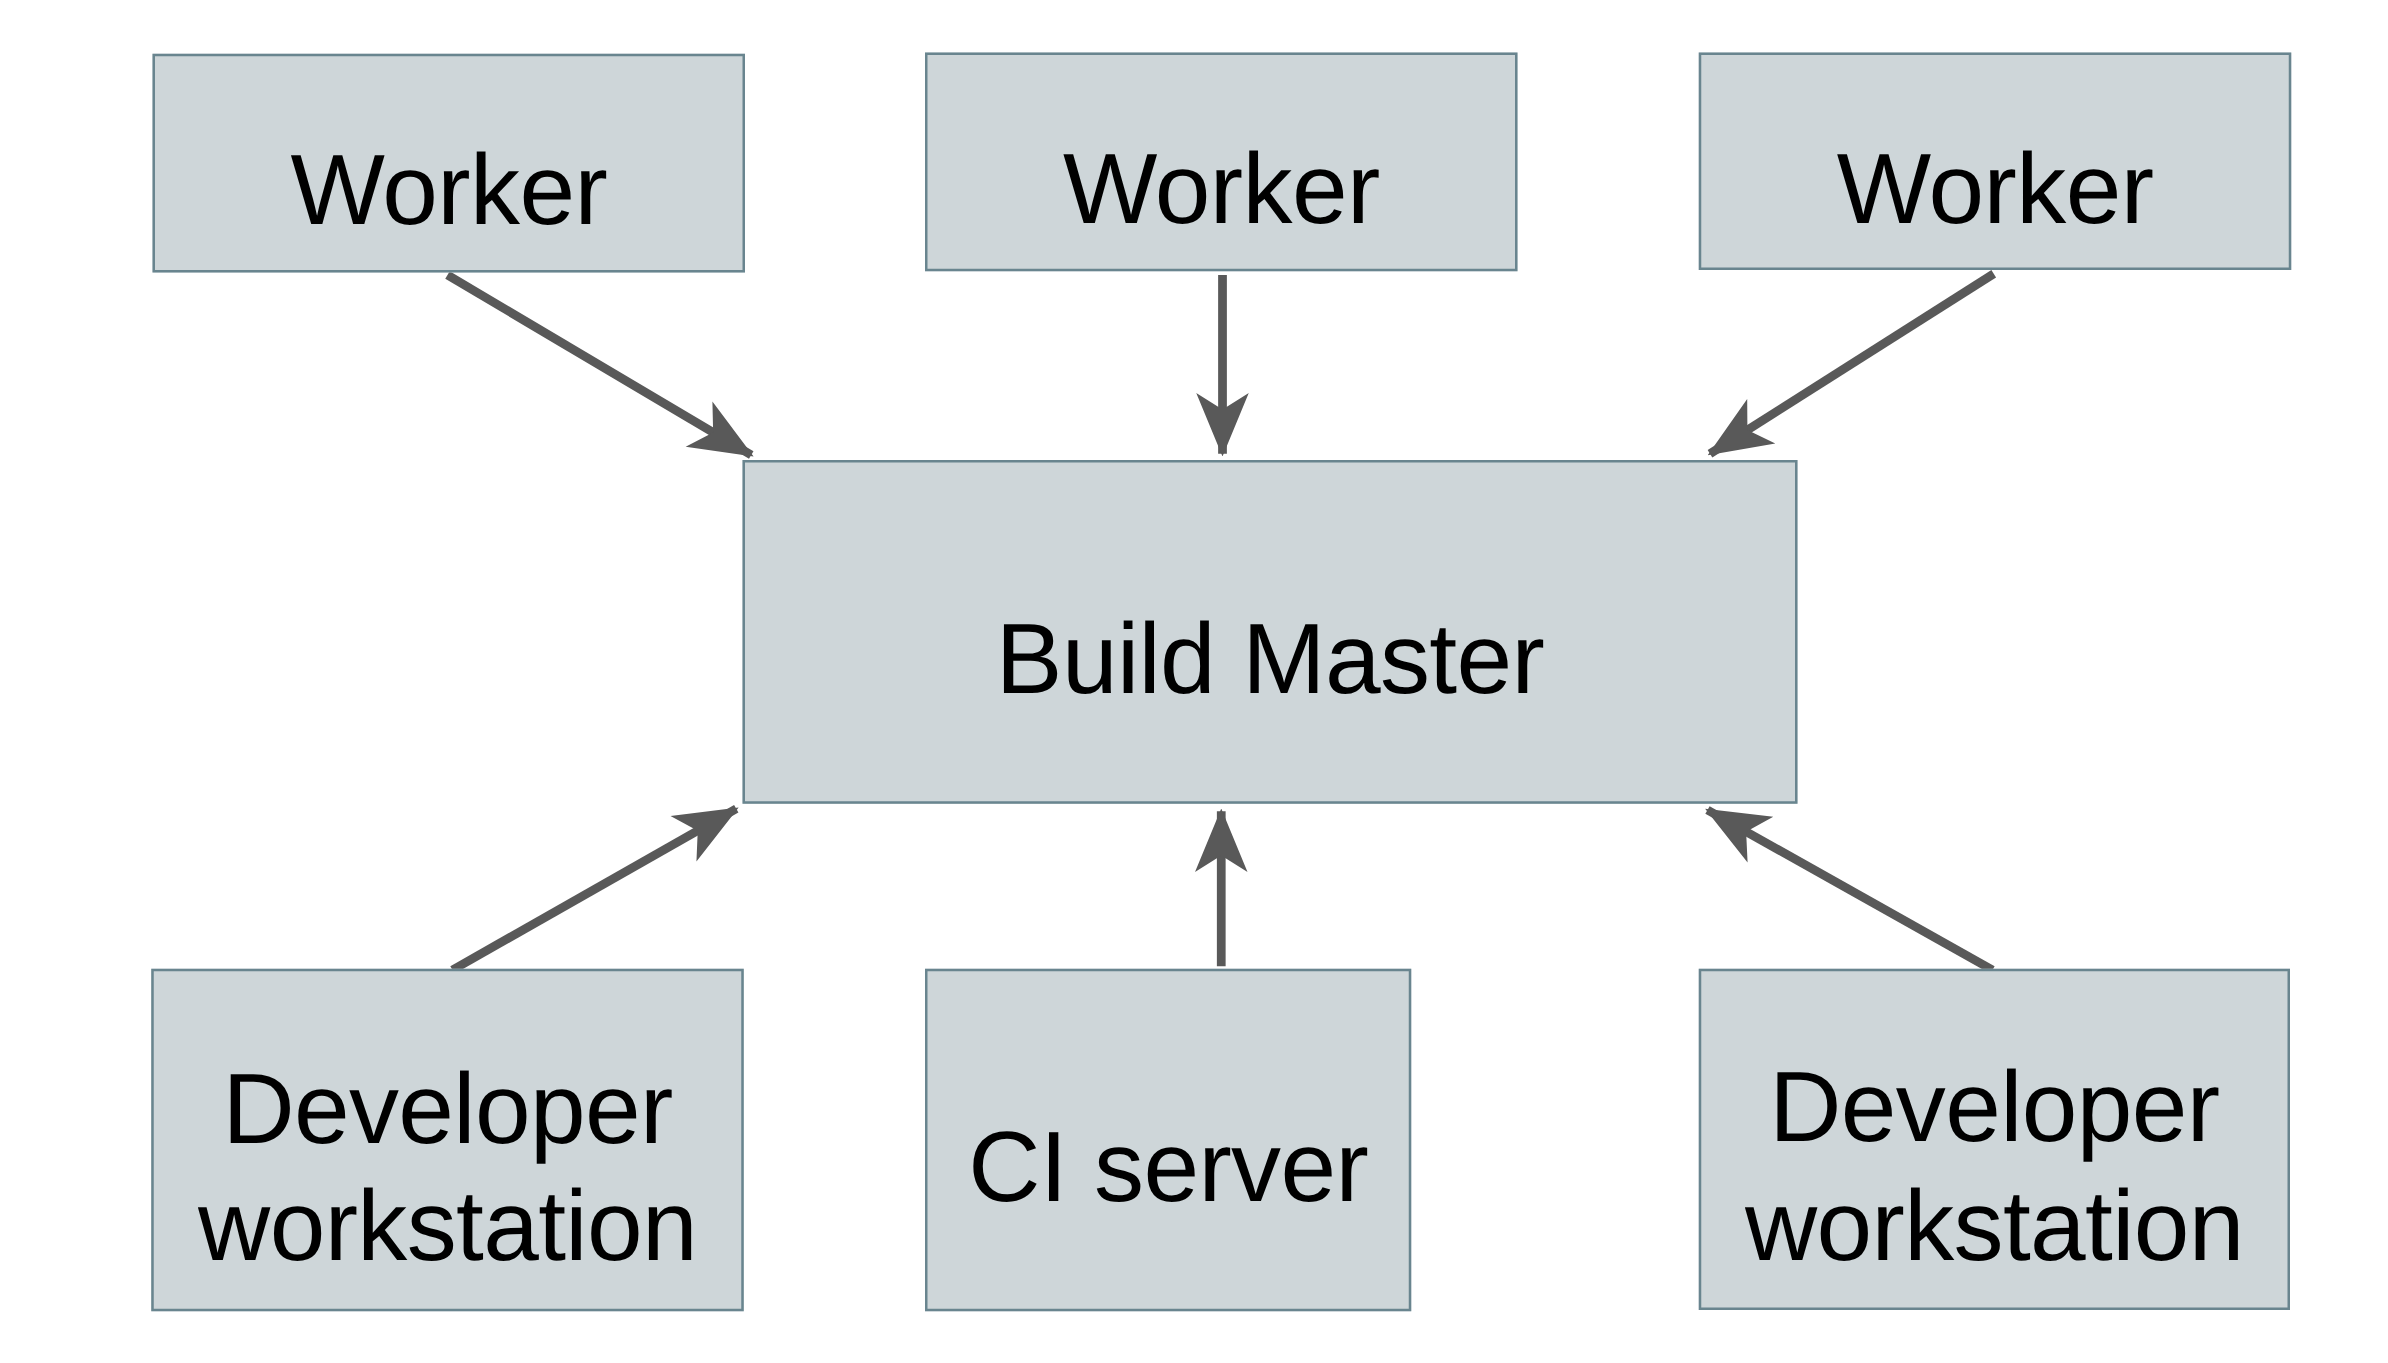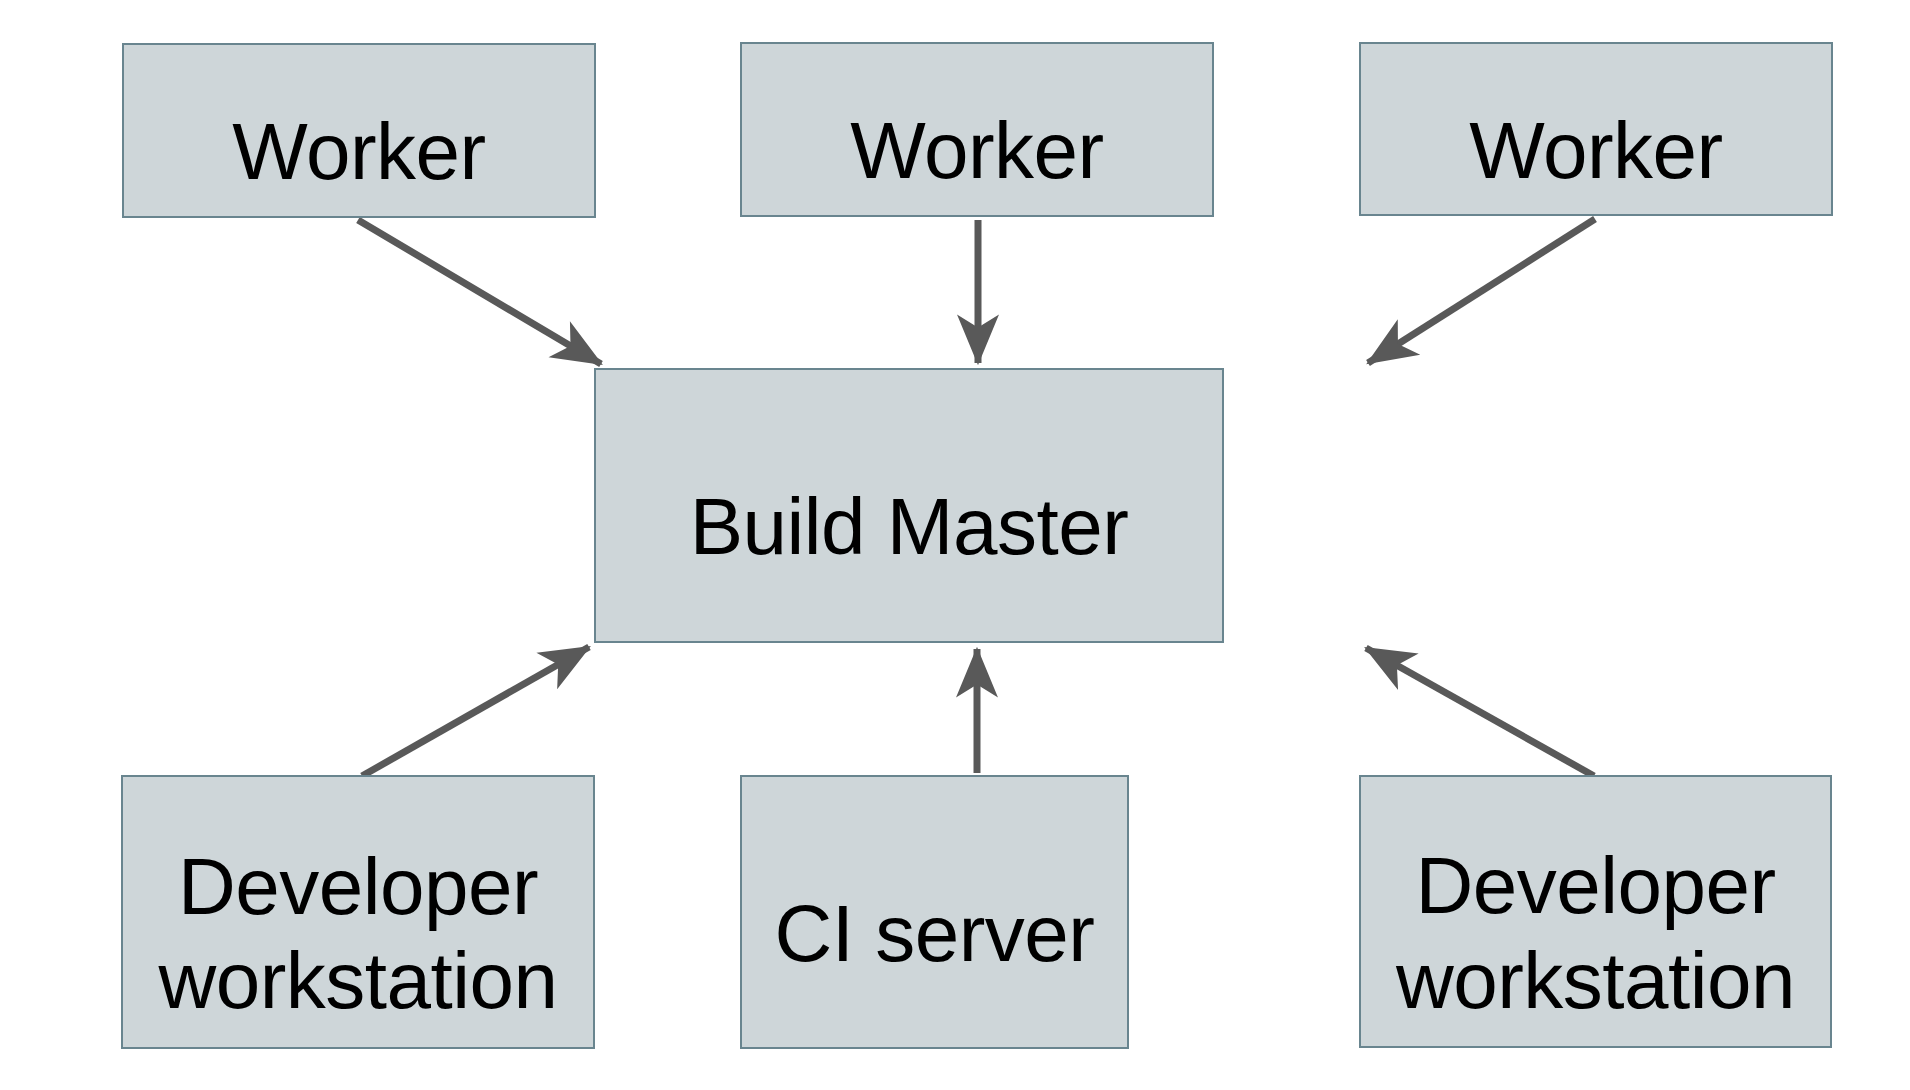--- a/index.html
+++ b/index.html
@@ -47,21 +47,21 @@
     letter-spacing: -0.5px;
   }
   .node .label {
     display: block;
     padding: 0 10px;
     margin-top: 44px;
   }
   .node-worker-1              { left: 122px;  top: 43px;  width: 474px; height: 175px; }
   .node-worker-2              { left: 740px;  top: 42px;  width: 474px; height: 175px; }
   .node-worker-3              { left: 1359px; top: 42px;  width: 474px; height: 174px; }
-  .node-build-master          { left: 594px;  top: 368px; width: 630px; height: 275px; }
+  .node-build-master          { left: 594px;  top: 368px; width: 844px; height: 275px; }
   .node-developer-workstation-left  { left: 121px;  top: 775px; width: 474px; height: 274px; }
   .node-ci-server             { left: 740px;  top: 775px; width: 389px; height: 274px; }
   .node-developer-workstation-right { left: 1359px; top: 775px; width: 473px; height: 273px; }
 </style>
 </head>
 <body>
 
 <div class="stage">
 
   <svg class="edges-layer" viewBox="0 0 1910 1090" xmlns="http://www.w3.org/2000/svg">

